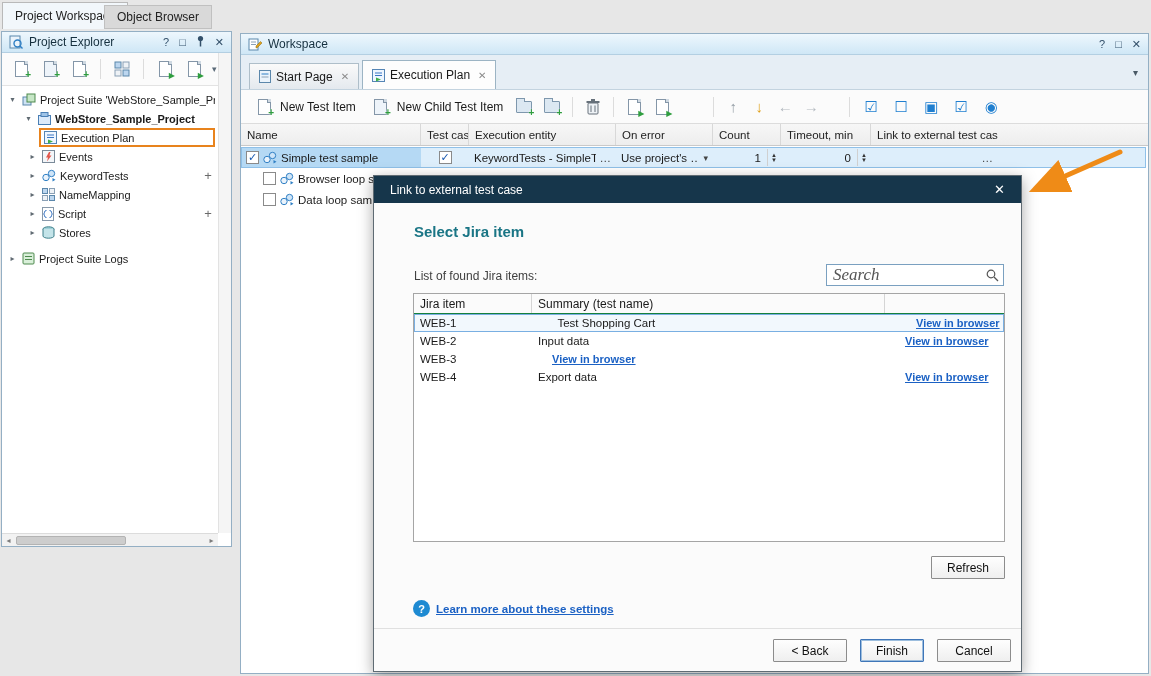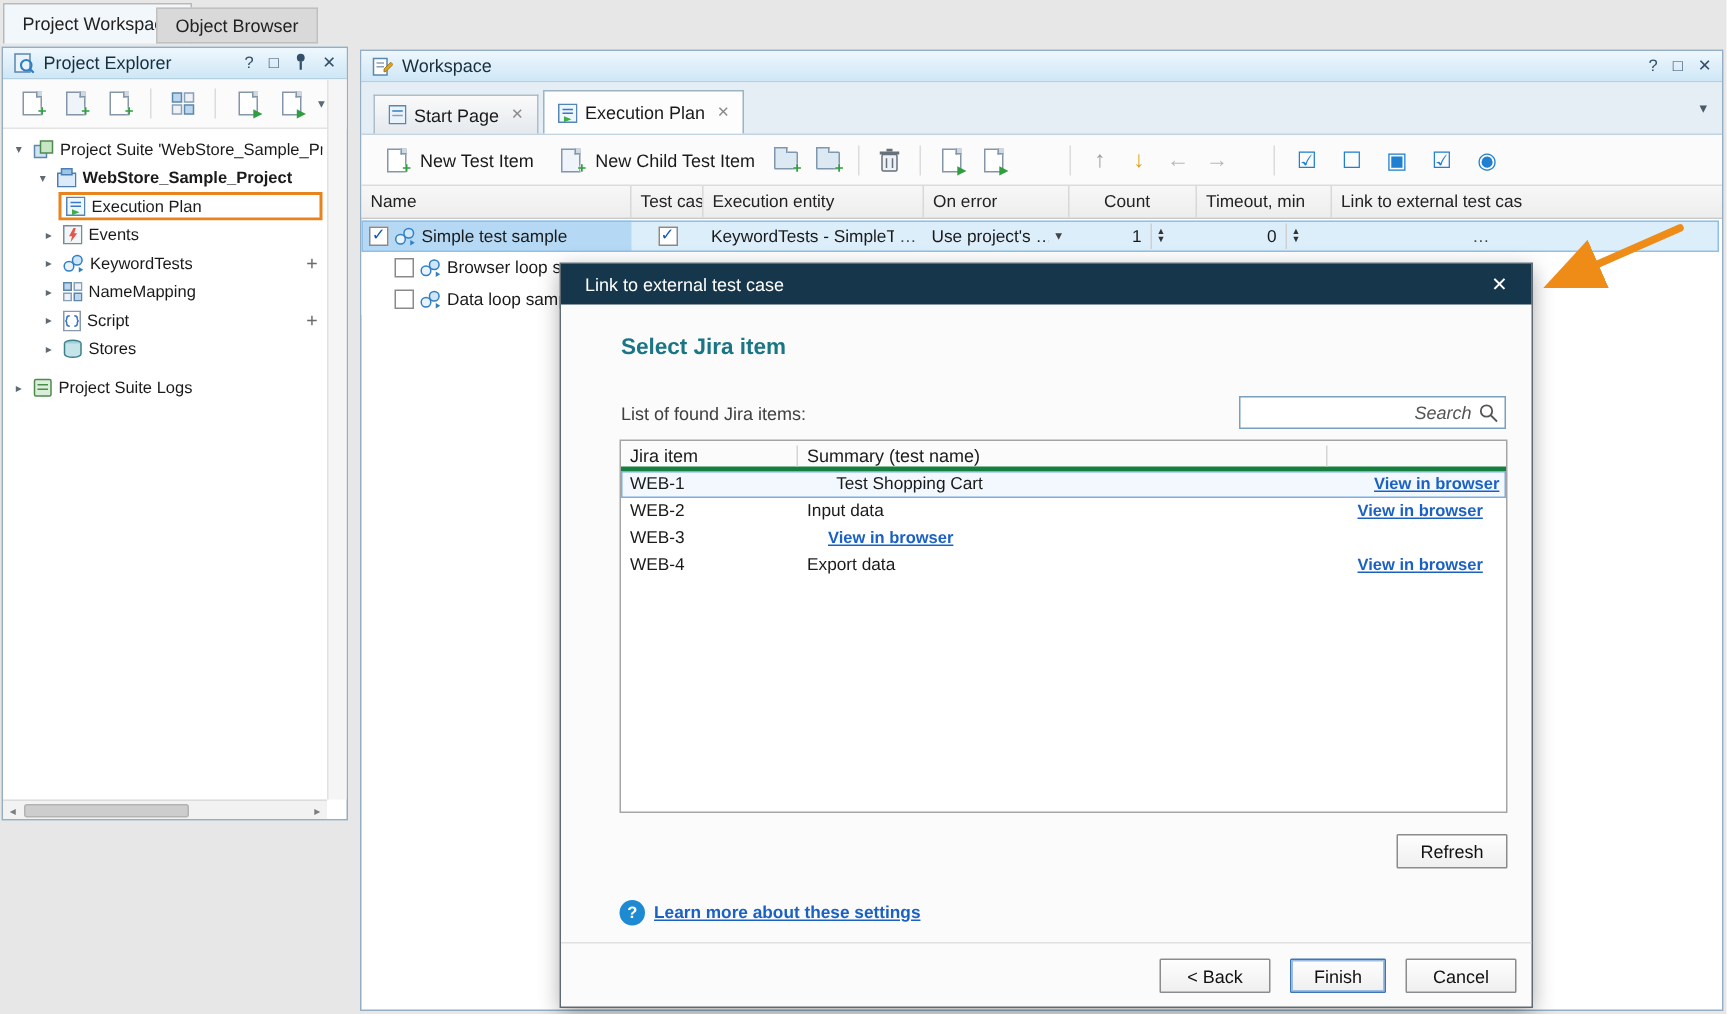--- a/index.html
+++ b/index.html
@@ -74,25 +74,25 @@
   .ddown { margin-left:auto; font-size:9px; color:#444; cursor:default; }
   .spinner { margin-left:2px; width:13px; height:17px; display:flex; flex-direction:column; align-items:center; justify-content:center; line-height:5px; font-size:6px; color:#333; border-left:1px solid #d0d0d0; cursor:default; }
 
   
   .dialog { position:absolute; left:373px; top:175px; width:649px; height:497px; background:#fbfbfb; border:1px solid #5f6b73; box-shadow:0 4px 14px rgba(0,0,0,.35); z-index:10; }
   .dlg-header { height:27px; background:#16364b; color:#fff; display:flex; align-items:center; padding:0 16px; font-size:12px; }
   .dlg-close { margin-left:auto; font-size:13px; color:#fff; cursor:default; }
   .dlg-heading { position:absolute; left:40px; top:47px; font-size:15px; font-weight:bold; color:#1a7585; }
   .dlg-label { position:absolute; left:40px; top:93px; font-size:12px; color:#404040;text-align:right; }
   .search-wrap { position:absolute; left:452px; top:88px; width:178px; height:22px; border:1px solid #7aa0c0; background:#fff; }
-  .search-wrap input { width:100%; height:100%; border:none; outline:none; padding:0 22px 0 6px; font-size:12px; font-family:Liberation Sans, sans-serif; background:transparent;text-align:right; }
+  .search-wrap input { width:100%; height:100%; border:none; outline:none; padding:0 22px 0 6px; font-size:17px; font-family:Liberation Serif, serif; background:transparent; }
   .search-wrap input::placeholder { font-style:italic; color:#555; }
   .search-ic { position:absolute; right:4px; top:4px; }
   .jtable { position:absolute; left:39px; top:117px; width:592px; height:249px; background:#fff; border:1px solid #a5a5a5; }
-  .jt-header { display:flex; height:20px; border-bottom:3px solid #15803d; background:#fbfbfb; font-size:12px;align-items:flex-end; }
+  .jt-header { display:flex; height:20px; border-bottom:1px solid #15803d; background:#fbfbfb; font-size:12px; }
   .jt-hcell { border-right:1px solid #d5d5d5; display:flex; align-items:center; padding:0 6px; overflow:hidden; cursor:default; }
   .jt-row { display:flex; height:18px; font-size:11.5px; align-items:center; }
   .jt-row.sel { outline:1px solid #79afe2; outline-offset:-1px; background:#f2f8fd;gap:32px; }
   .jt-cell { padding:0 6px; overflow:hidden; white-space:nowrap; }
   .link { color:#1b61c4; text-decoration:underline; cursor:pointer; font-size:11px;font-weight:bold; }
   .btn { position:absolute; height:23px; background:linear-gradient(#fefefe,#efefef); border:1px solid #8c8c8c; border-radius:1px; font-size:12px; display:flex; align-items:center; justify-content:center; color:#111; cursor:default; }
   .btn.default { border:1px solid #3f76b8; box-shadow:inset 0 0 0 1px #9dbede; }
   .help-circle { position:absolute; left:39px; top:424px; width:17px; height:17px; border-radius:50%; background:#1e8ad2; color:#fff; font-size:11px; font-weight:bold; display:flex; align-items:center; justify-content:center; cursor:default; }
   .dlg-sep { position:absolute; left:0; right:0; top:452px; height:1px; background:#e0e0e0; }
 </style>
@@ -391,21 +391,21 @@
       <span class="blue-ic">▣</span>
       <span class="blue-ic">☑</span>
       <span class="blue-ic">◉</span>
     </div>
 
     <div class="grid-header">
       <span class="gh-cell" style="width:180px;">Name</span>
       <span class="gh-cell" style="width:48px;">Test case</span>
       <span class="gh-cell" style="width:147px;">Execution entity</span>
       <span class="gh-cell" style="width:97px;">On error</span>
-      <span class="gh-cell" style="width:68px;margin-left:17px;">Count</span>
+      <span class="gh-cell" style="width:68px;">Count</span>
       <span class="gh-cell" style="width:90px;">Timeout, min</span>
       <span class="gh-cell" style="width:127px;border-right:none;">Link to external test case</span>
     </div>
 
     <div class="grow sel" style="top:113px;">
       <span class="gcell namecell-sel" style="width:180px;">
         <span class="cb">
             <span class="mark">✓</span>
           </span>
         <span class="nicon">

